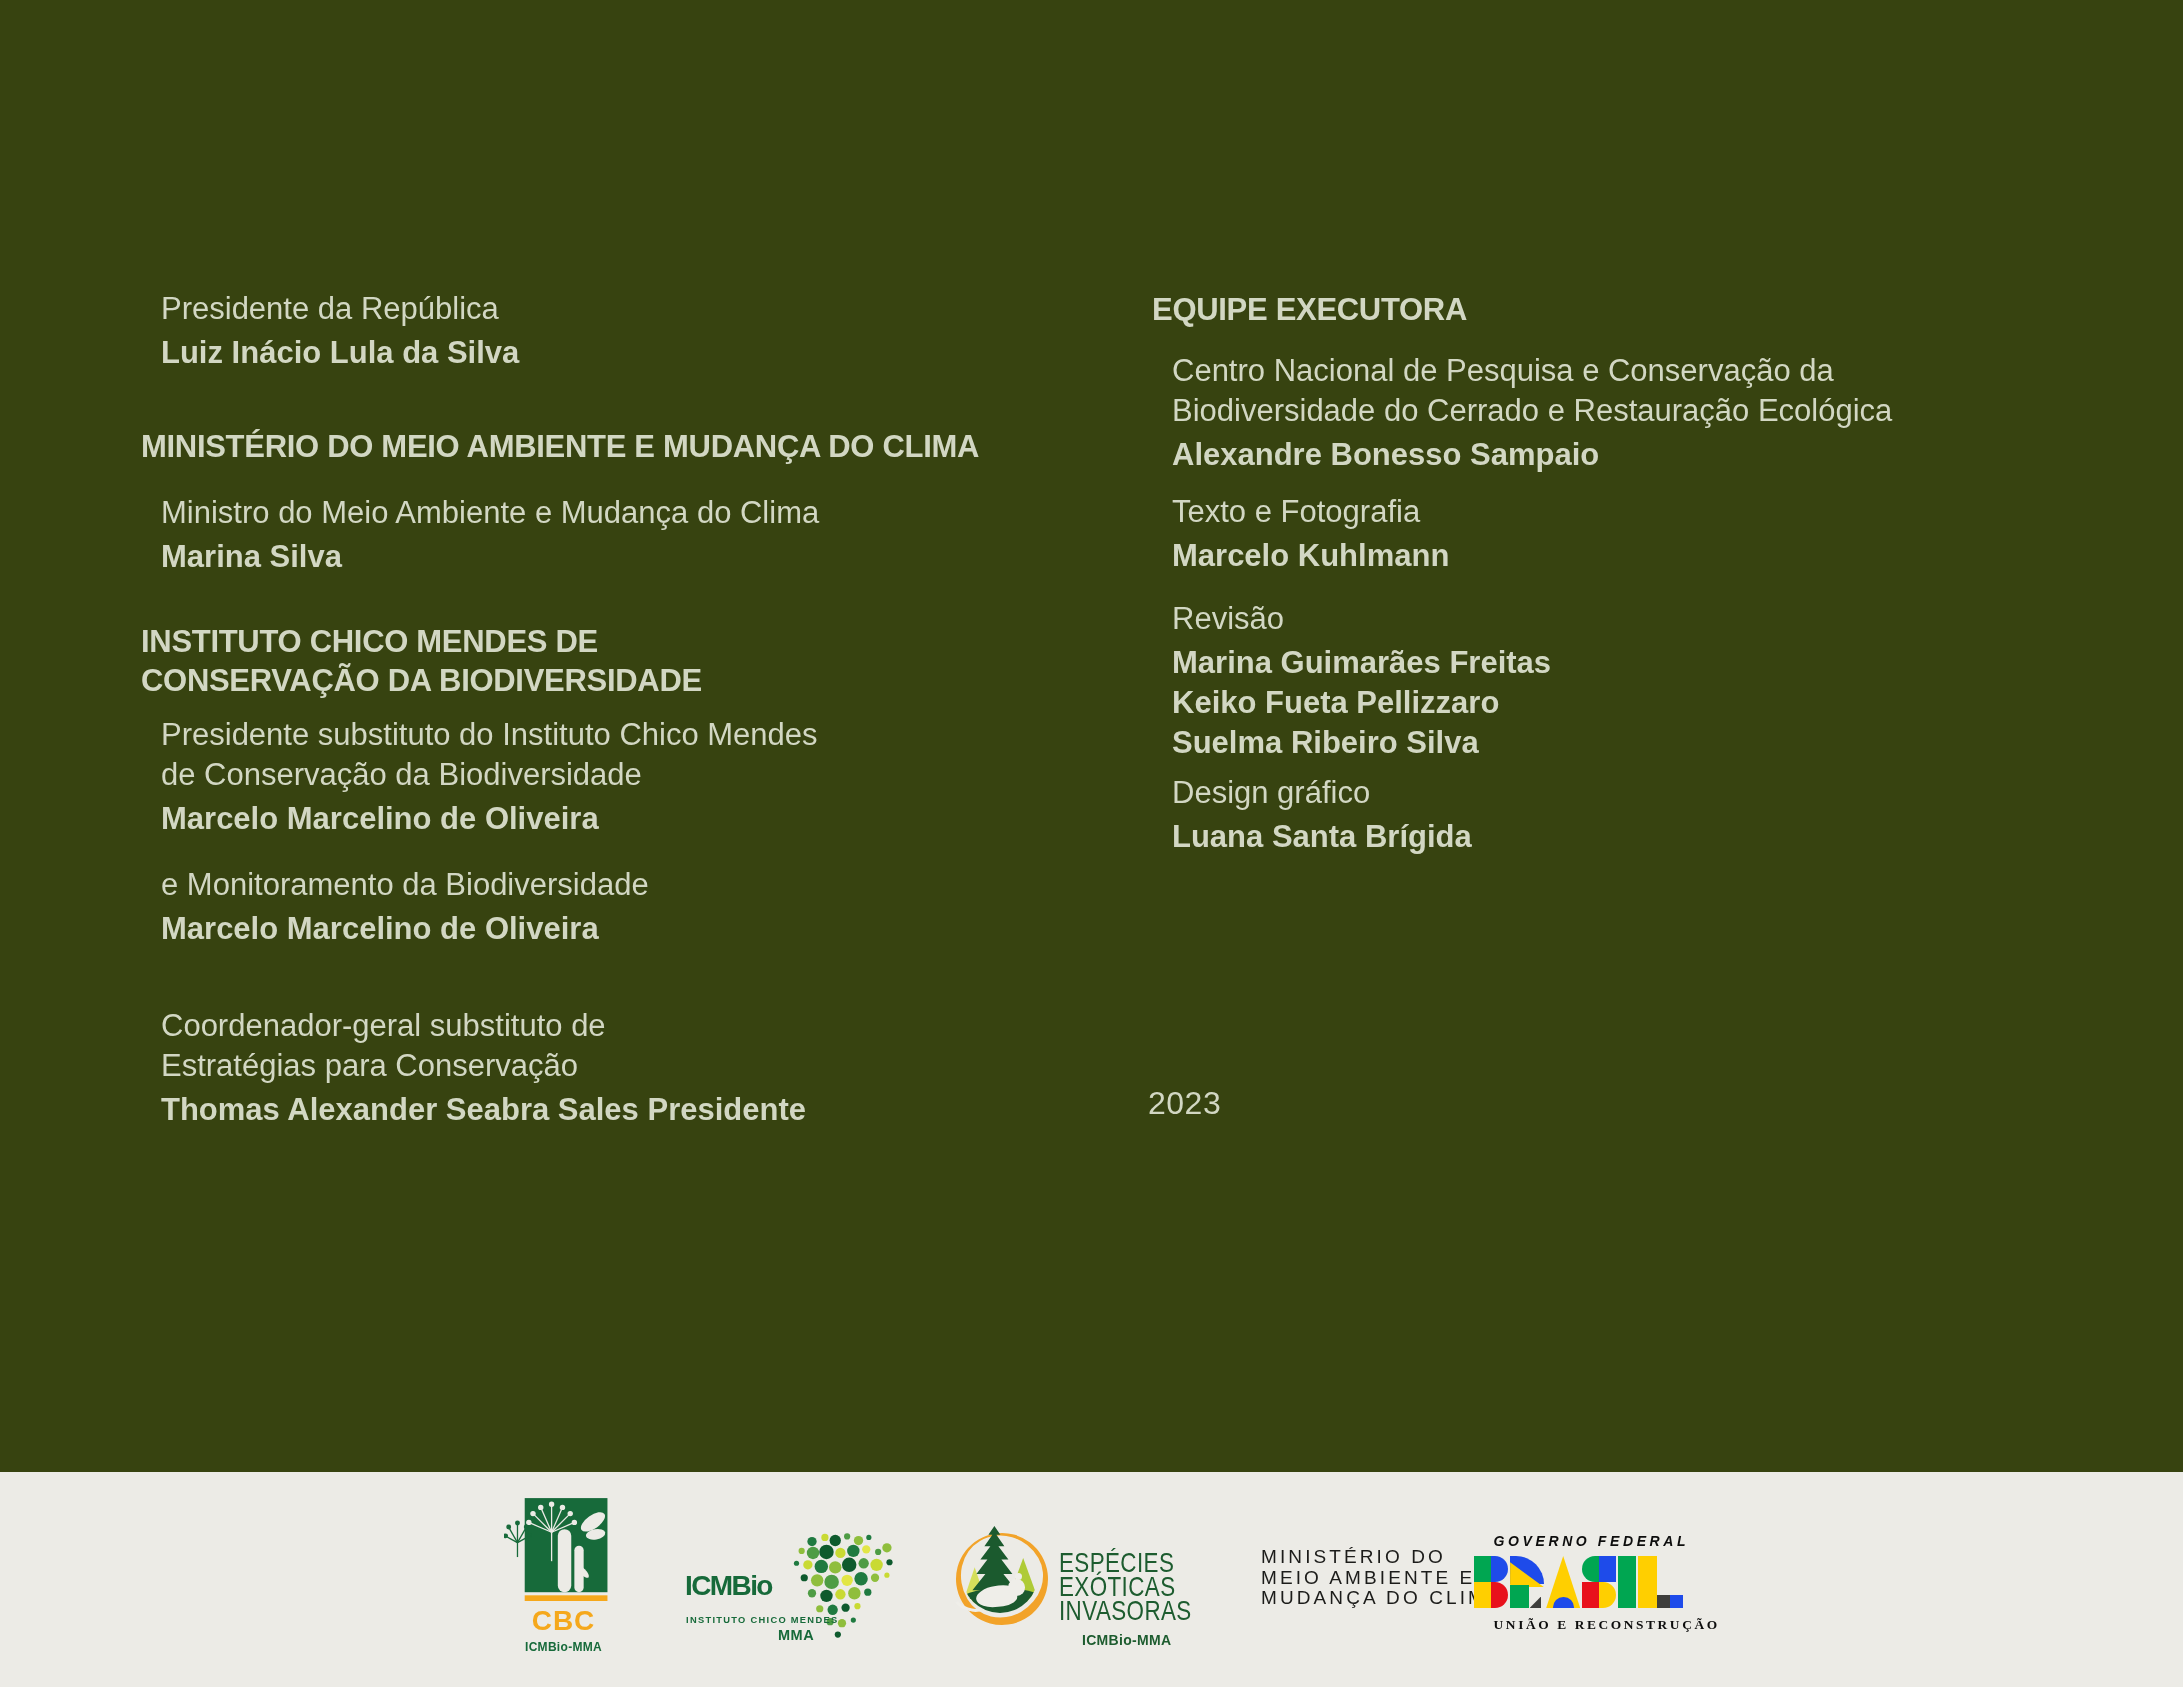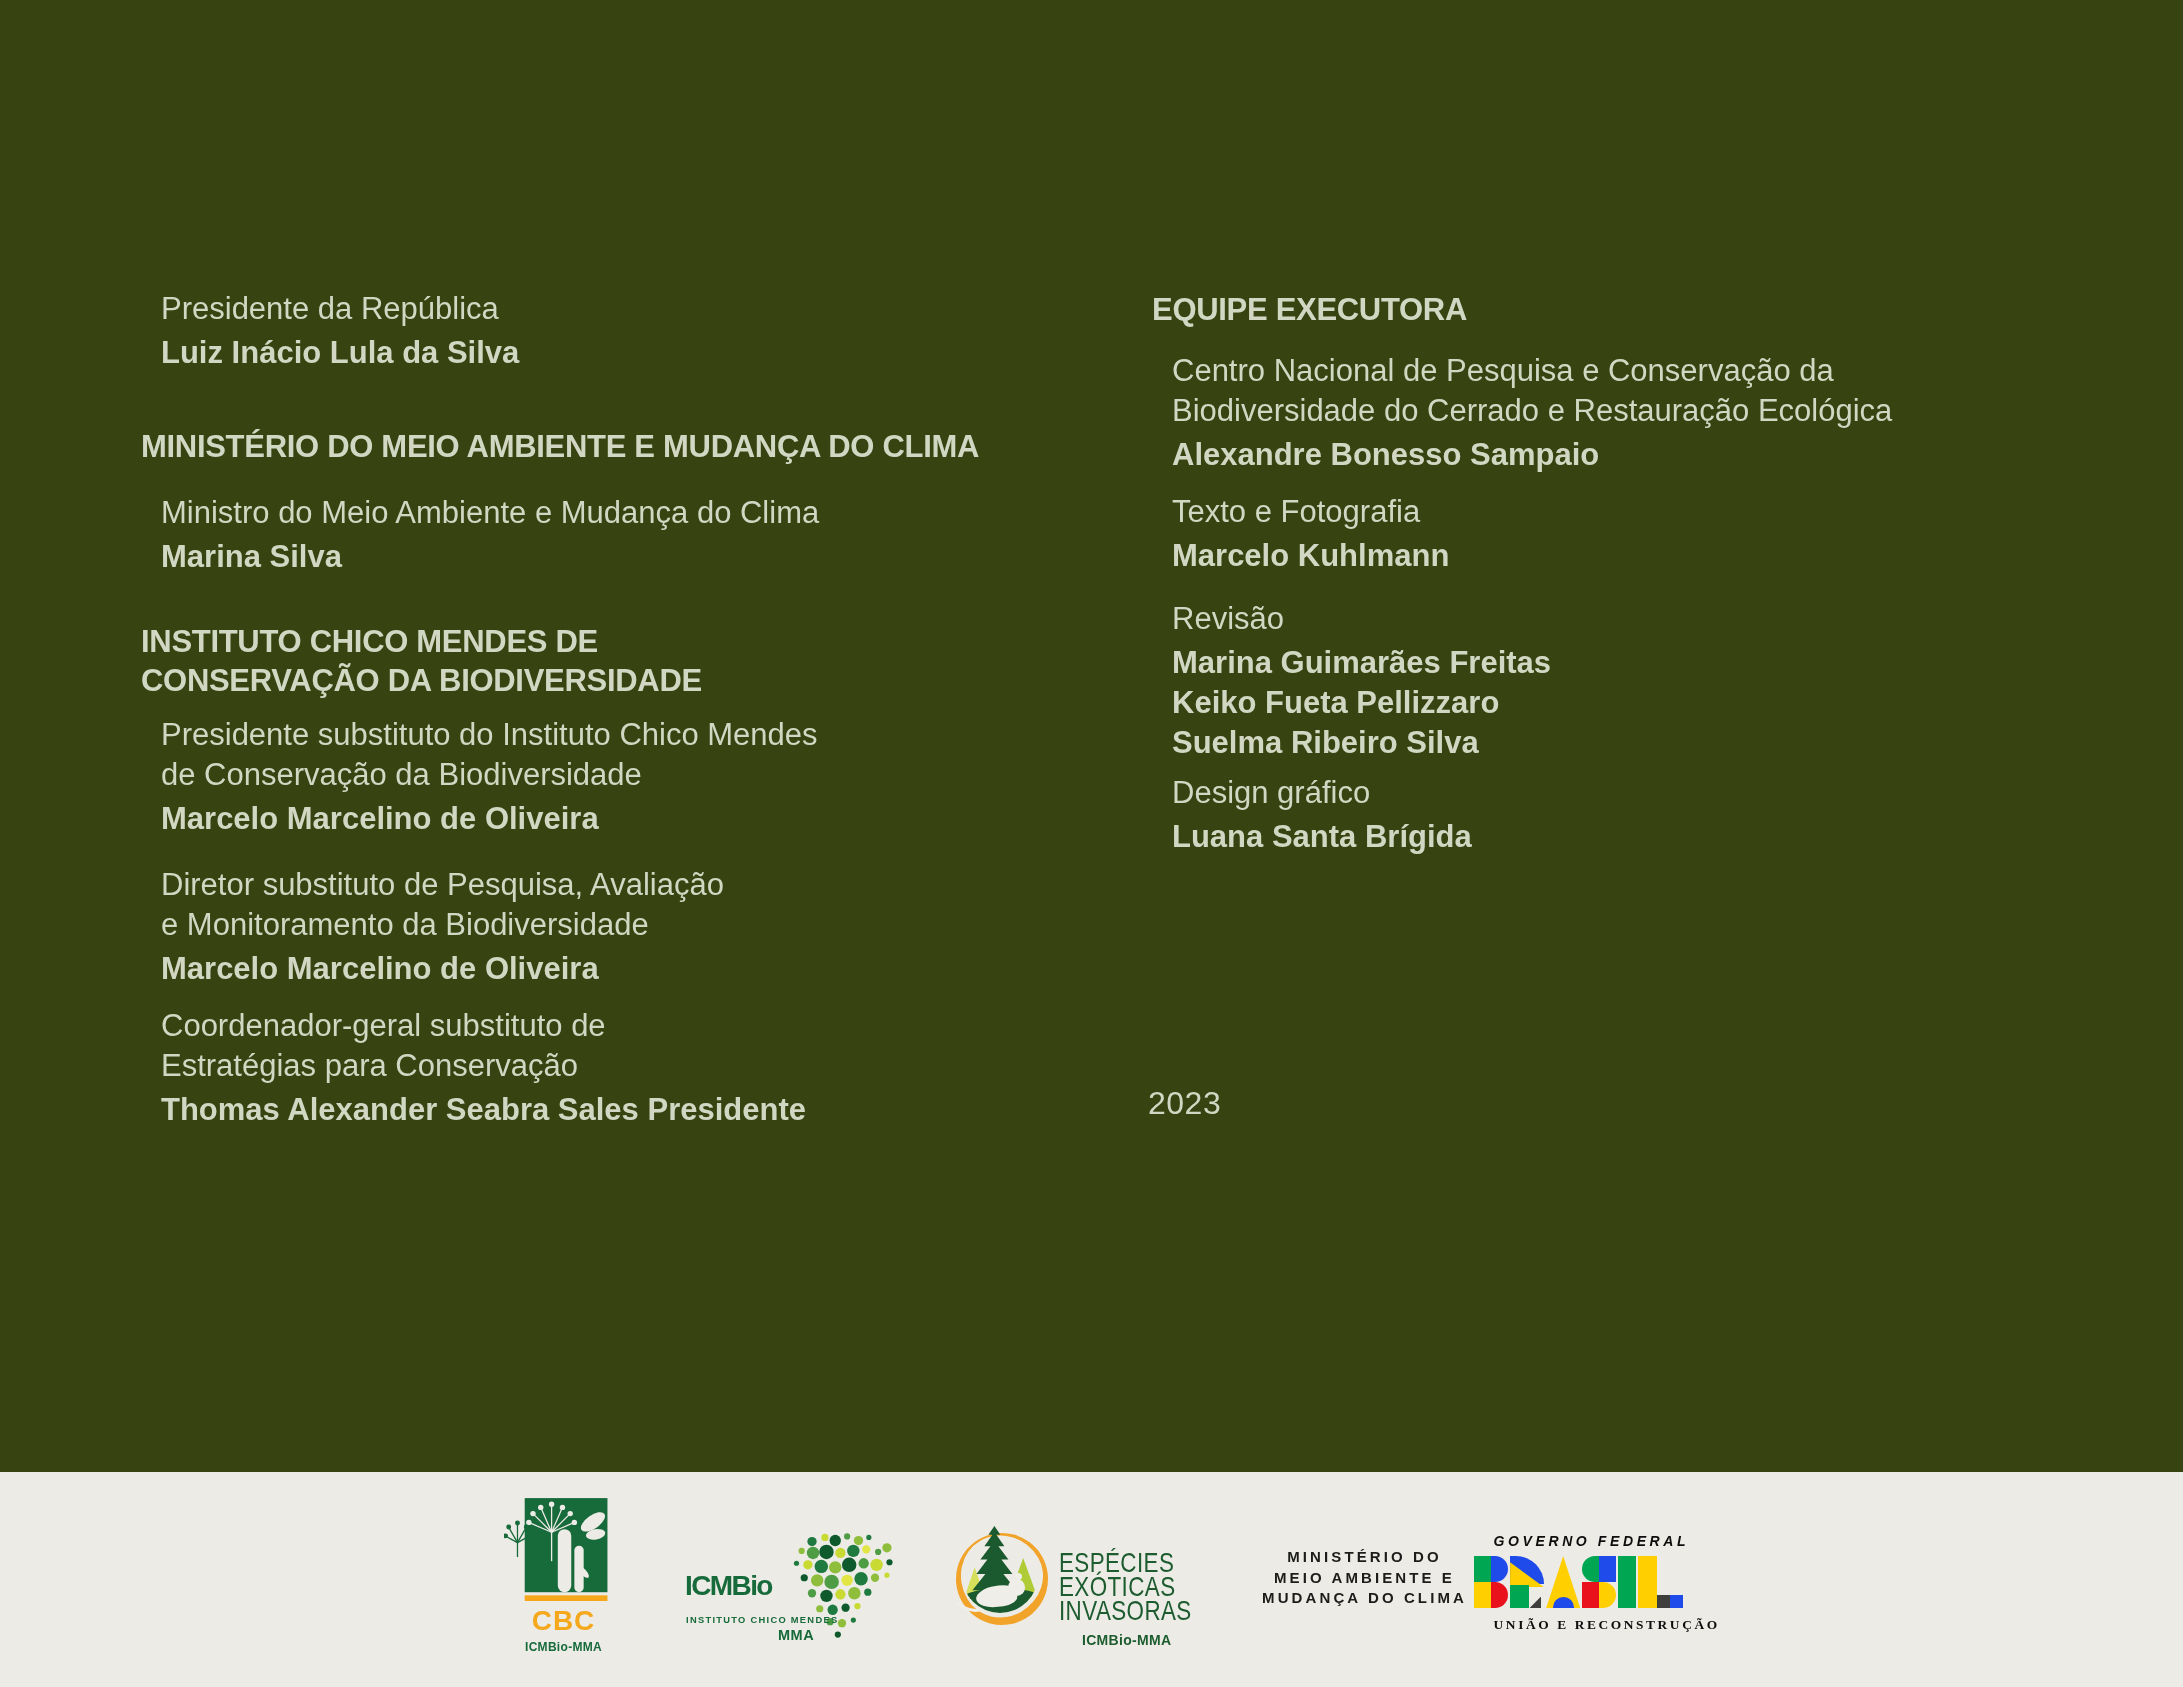--- a/index.html
+++ b/index.html
@@ -41,22 +41,22 @@
   .esp-fir-main{left:13.4px;top:-3.1px;width:50px;height:73px;background:#1B5A2E;
     clip-path:polygon(50% 0%,62% 12%,54% 12%,70% 28%,58% 28%,78% 46%,64% 46%,86% 66%,68% 66%,94% 88%,74% 88%,100% 100%,0% 100%,26% 88%,6% 88%,32% 66%,14% 66%,36% 46%,22% 46%,42% 28%,30% 28%,46% 12%,38% 12%);}
   .mouse-body{left:19.6px;top:57px;width:41px;height:20.7px;background:#EFEEE9;border-radius:55% 45% 40% 55%;transform:rotate(-8deg);}
   .mouse-head{left:52px;top:50px;width:16.5px;height:16.5px;background:#EFEEE9;border-radius:50%;}
   .mouse-ear{left:59px;top:44px;width:7.2px;height:7.2px;background:#EFEEE9;border-radius:50%;}
   .mouse-tail{left:-3.1px;top:61px;width:29px;height:14.5px;border:3.1px solid transparent;border-bottom-color:#EFEEE9;border-radius:50%;transform:rotate(18deg);}
   .esp-text{left:103px;top:22px;font-size:28px;line-height:24px;font-weight:400;letter-spacing:0.5px;
             color:#1D5C2F;transform:scaleX(.8);transform-origin:0 0;white-space:nowrap;}
   .esp-sub{left:126px;top:103px;font-size:14px;font-weight:700;color:#1D5C2F;letter-spacing:0.3px;}
   
-  .ministry{left:1261px;top:1547px;width:207px;text-align:center;color:#1C1C1A;
-            font-size:15px;font-weight:700;letter-spacing:3.1px;line-height:20.7px;white-space:nowrap;}
+  .ministry{left:1261px;top:1547px;width:207px;color:#1C1C1A;
+            font-size:19px;font-weight:400;letter-spacing:3.1px;line-height:20.7px;white-space:nowrap;}
   
   .governo{left:1474px;top:1533px;width:212px;color:#0D0D0D;}
   .gov-top{left:19.6px;top:0;font-size:14px;font-weight:800;letter-spacing:3.6px;white-space:nowrap;font-style:italic;}
   .gov-bottom{left:19.6px;top:84px;font-size:13.4px;font-weight:800;letter-spacing:2.6px;white-space:nowrap;font-family:Liberation Serif, serif;}
   .brasil{left:0;top:23px;width:212px;height:52px;display:flex;gap:2.1px;}
   .brasil *{box-sizing:border-box;}
   .gl{position:relative;height:52px;}
   .glB{width:34px;display:grid;grid-template-columns:17px 17px;grid-template-rows:26px 26px;}
   .glB .b1{background:#00A651;}
   .glB .b2{background:#1E4BEA;border-radius:0 26px 26px 0;}
@@ -102,21 +102,20 @@
   <div>CONSERVAÇÃO DA BIODIVERSIDADE</div>
 </div>
 
 <div class="abs credit" style="left:161px;top:715px">
   <div>Presidente substituto do Instituto Chico Mendes</div>
   <div>de Conservação da Biodiversidade</div>
   <div class="name">Marcelo Marcelino de Oliveira</div>
 </div>
 
 <div class="abs credit" style="left:161px;top:865px">
-  <div>Diretor substituto de Pesquisa, Avaliação</div>
   <div>e Monitoramento da Biodiversidade</div>
   <div class="name">Marcelo Marcelino de Oliveira</div>
 </div>
 
 <div class="abs credit" style="left:161px;top:1006px">
   <div>Coordenador-geral substituto de</div>
   <div>Estratégias para Conservação</div>
   <div class="name">Thomas Alexander Seabra Sales Presidente</div>
 </div>
 

